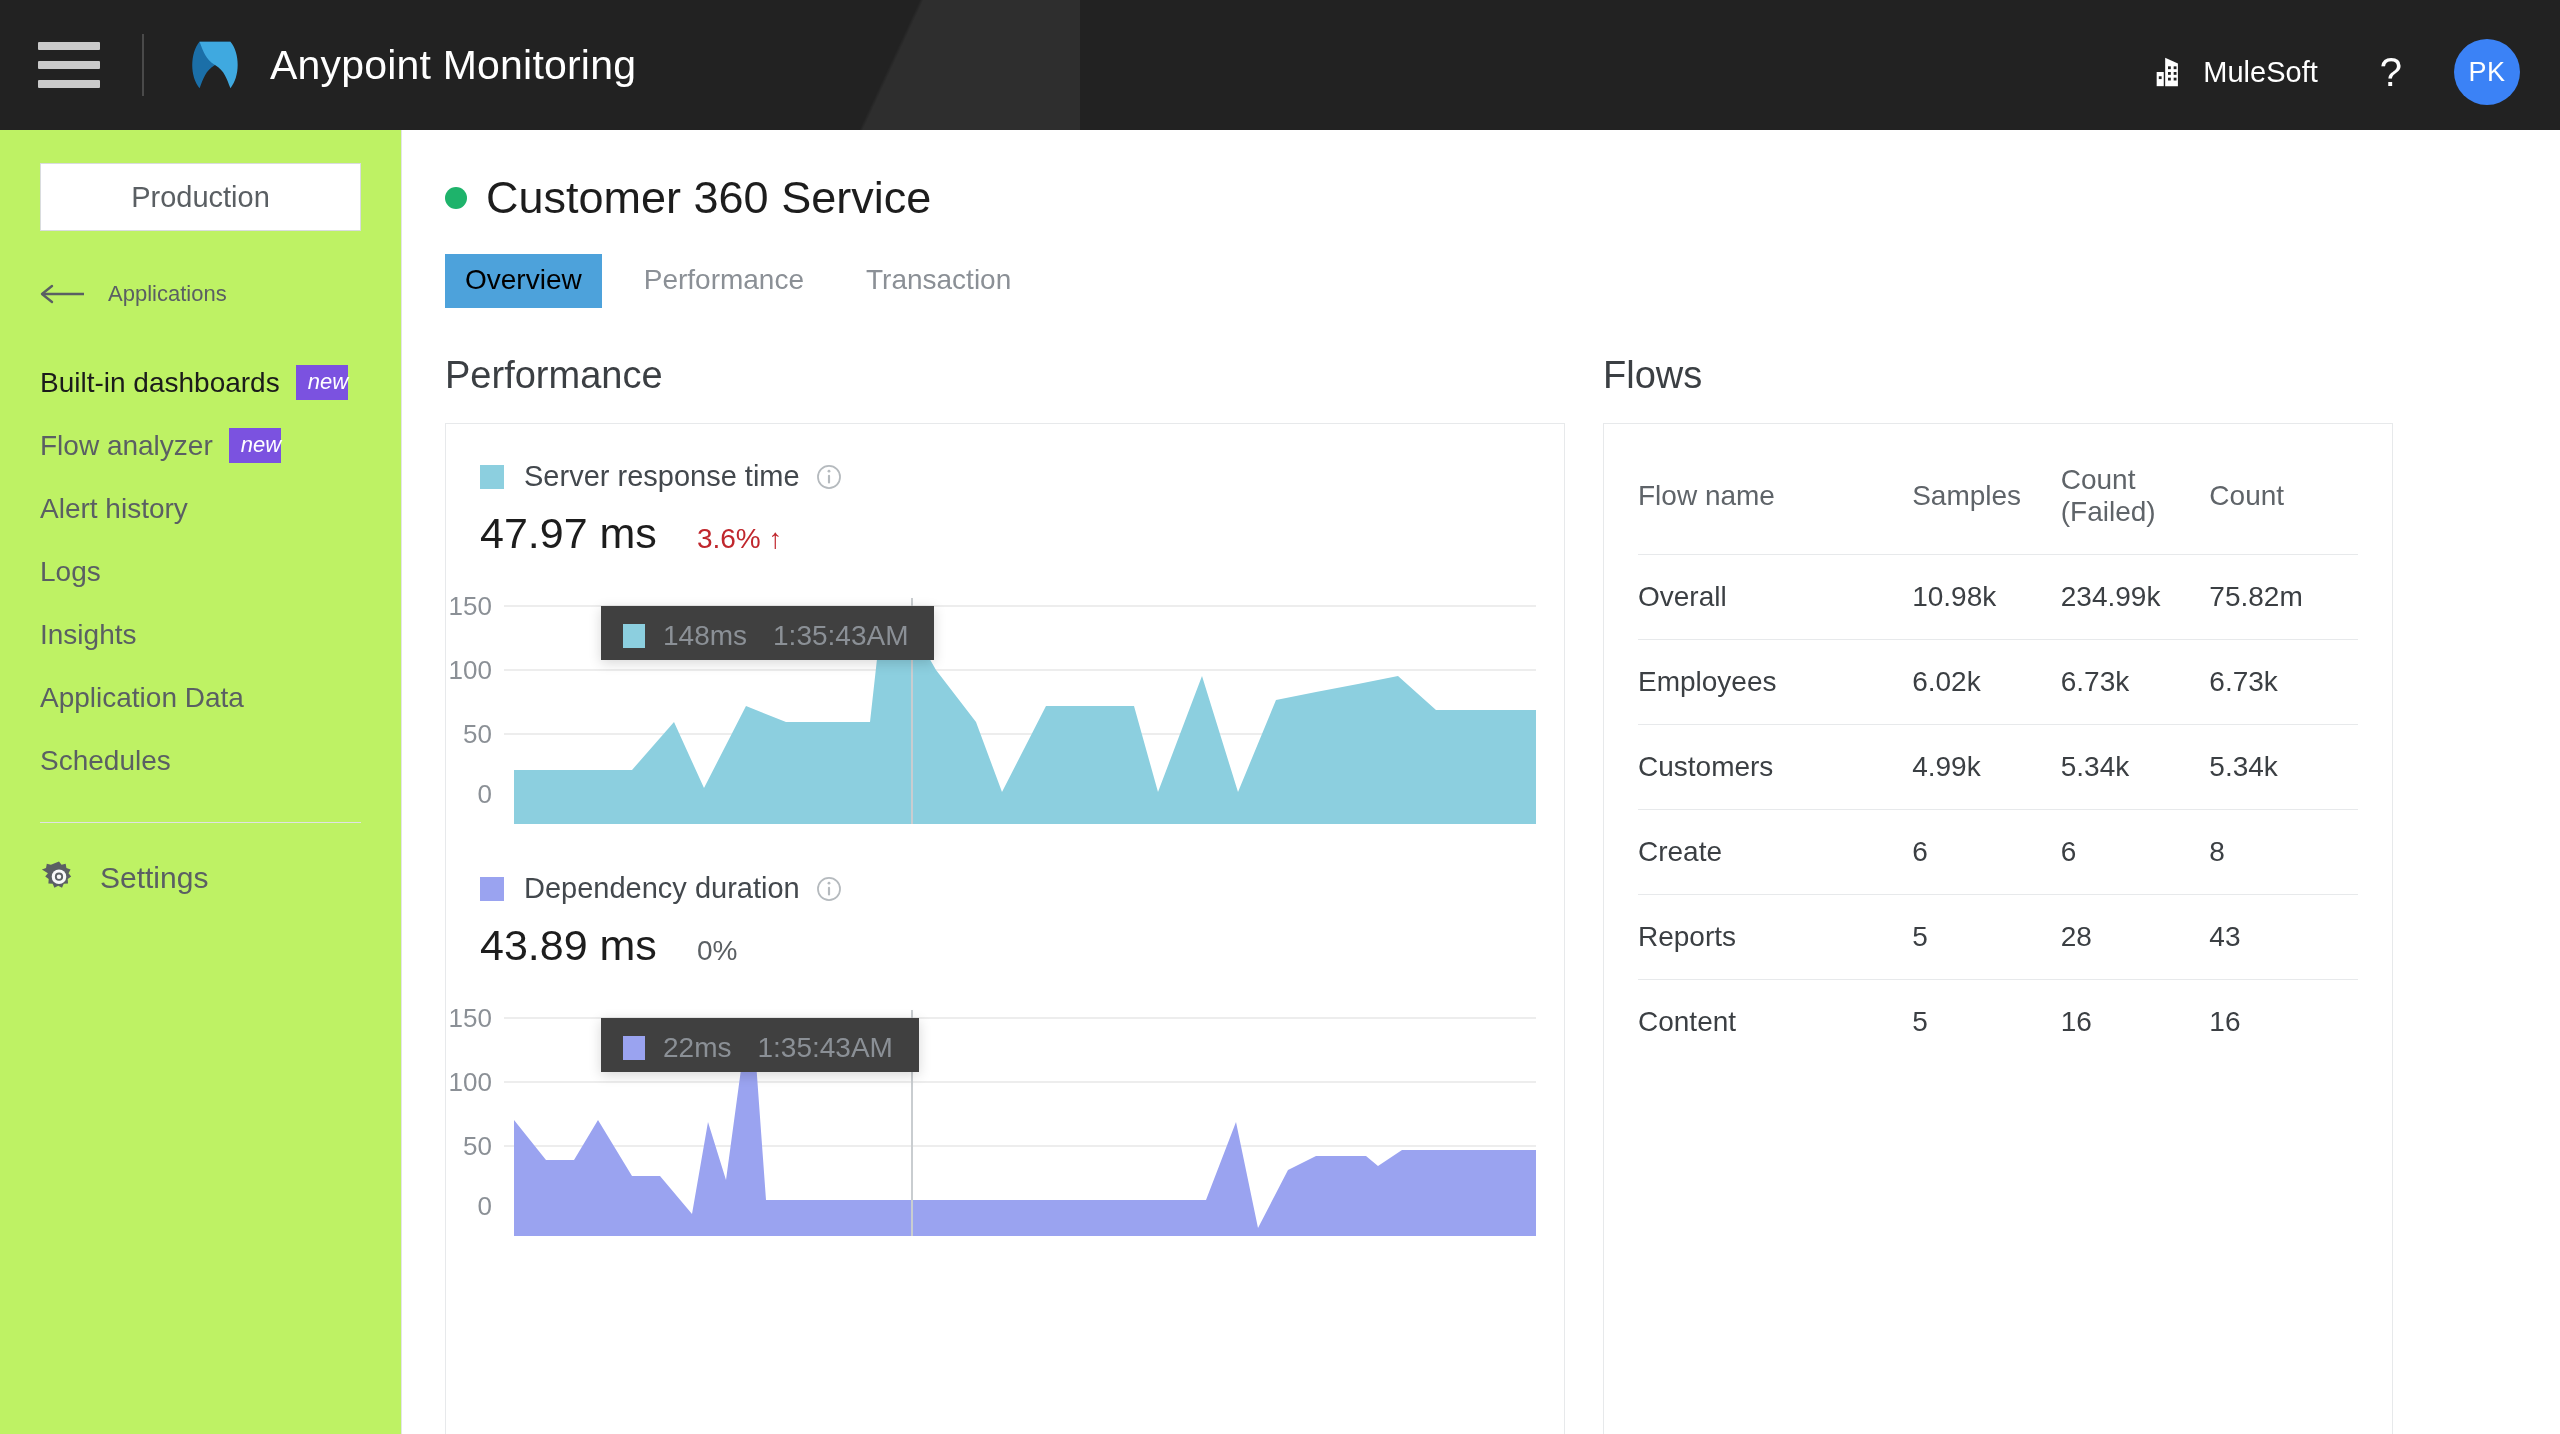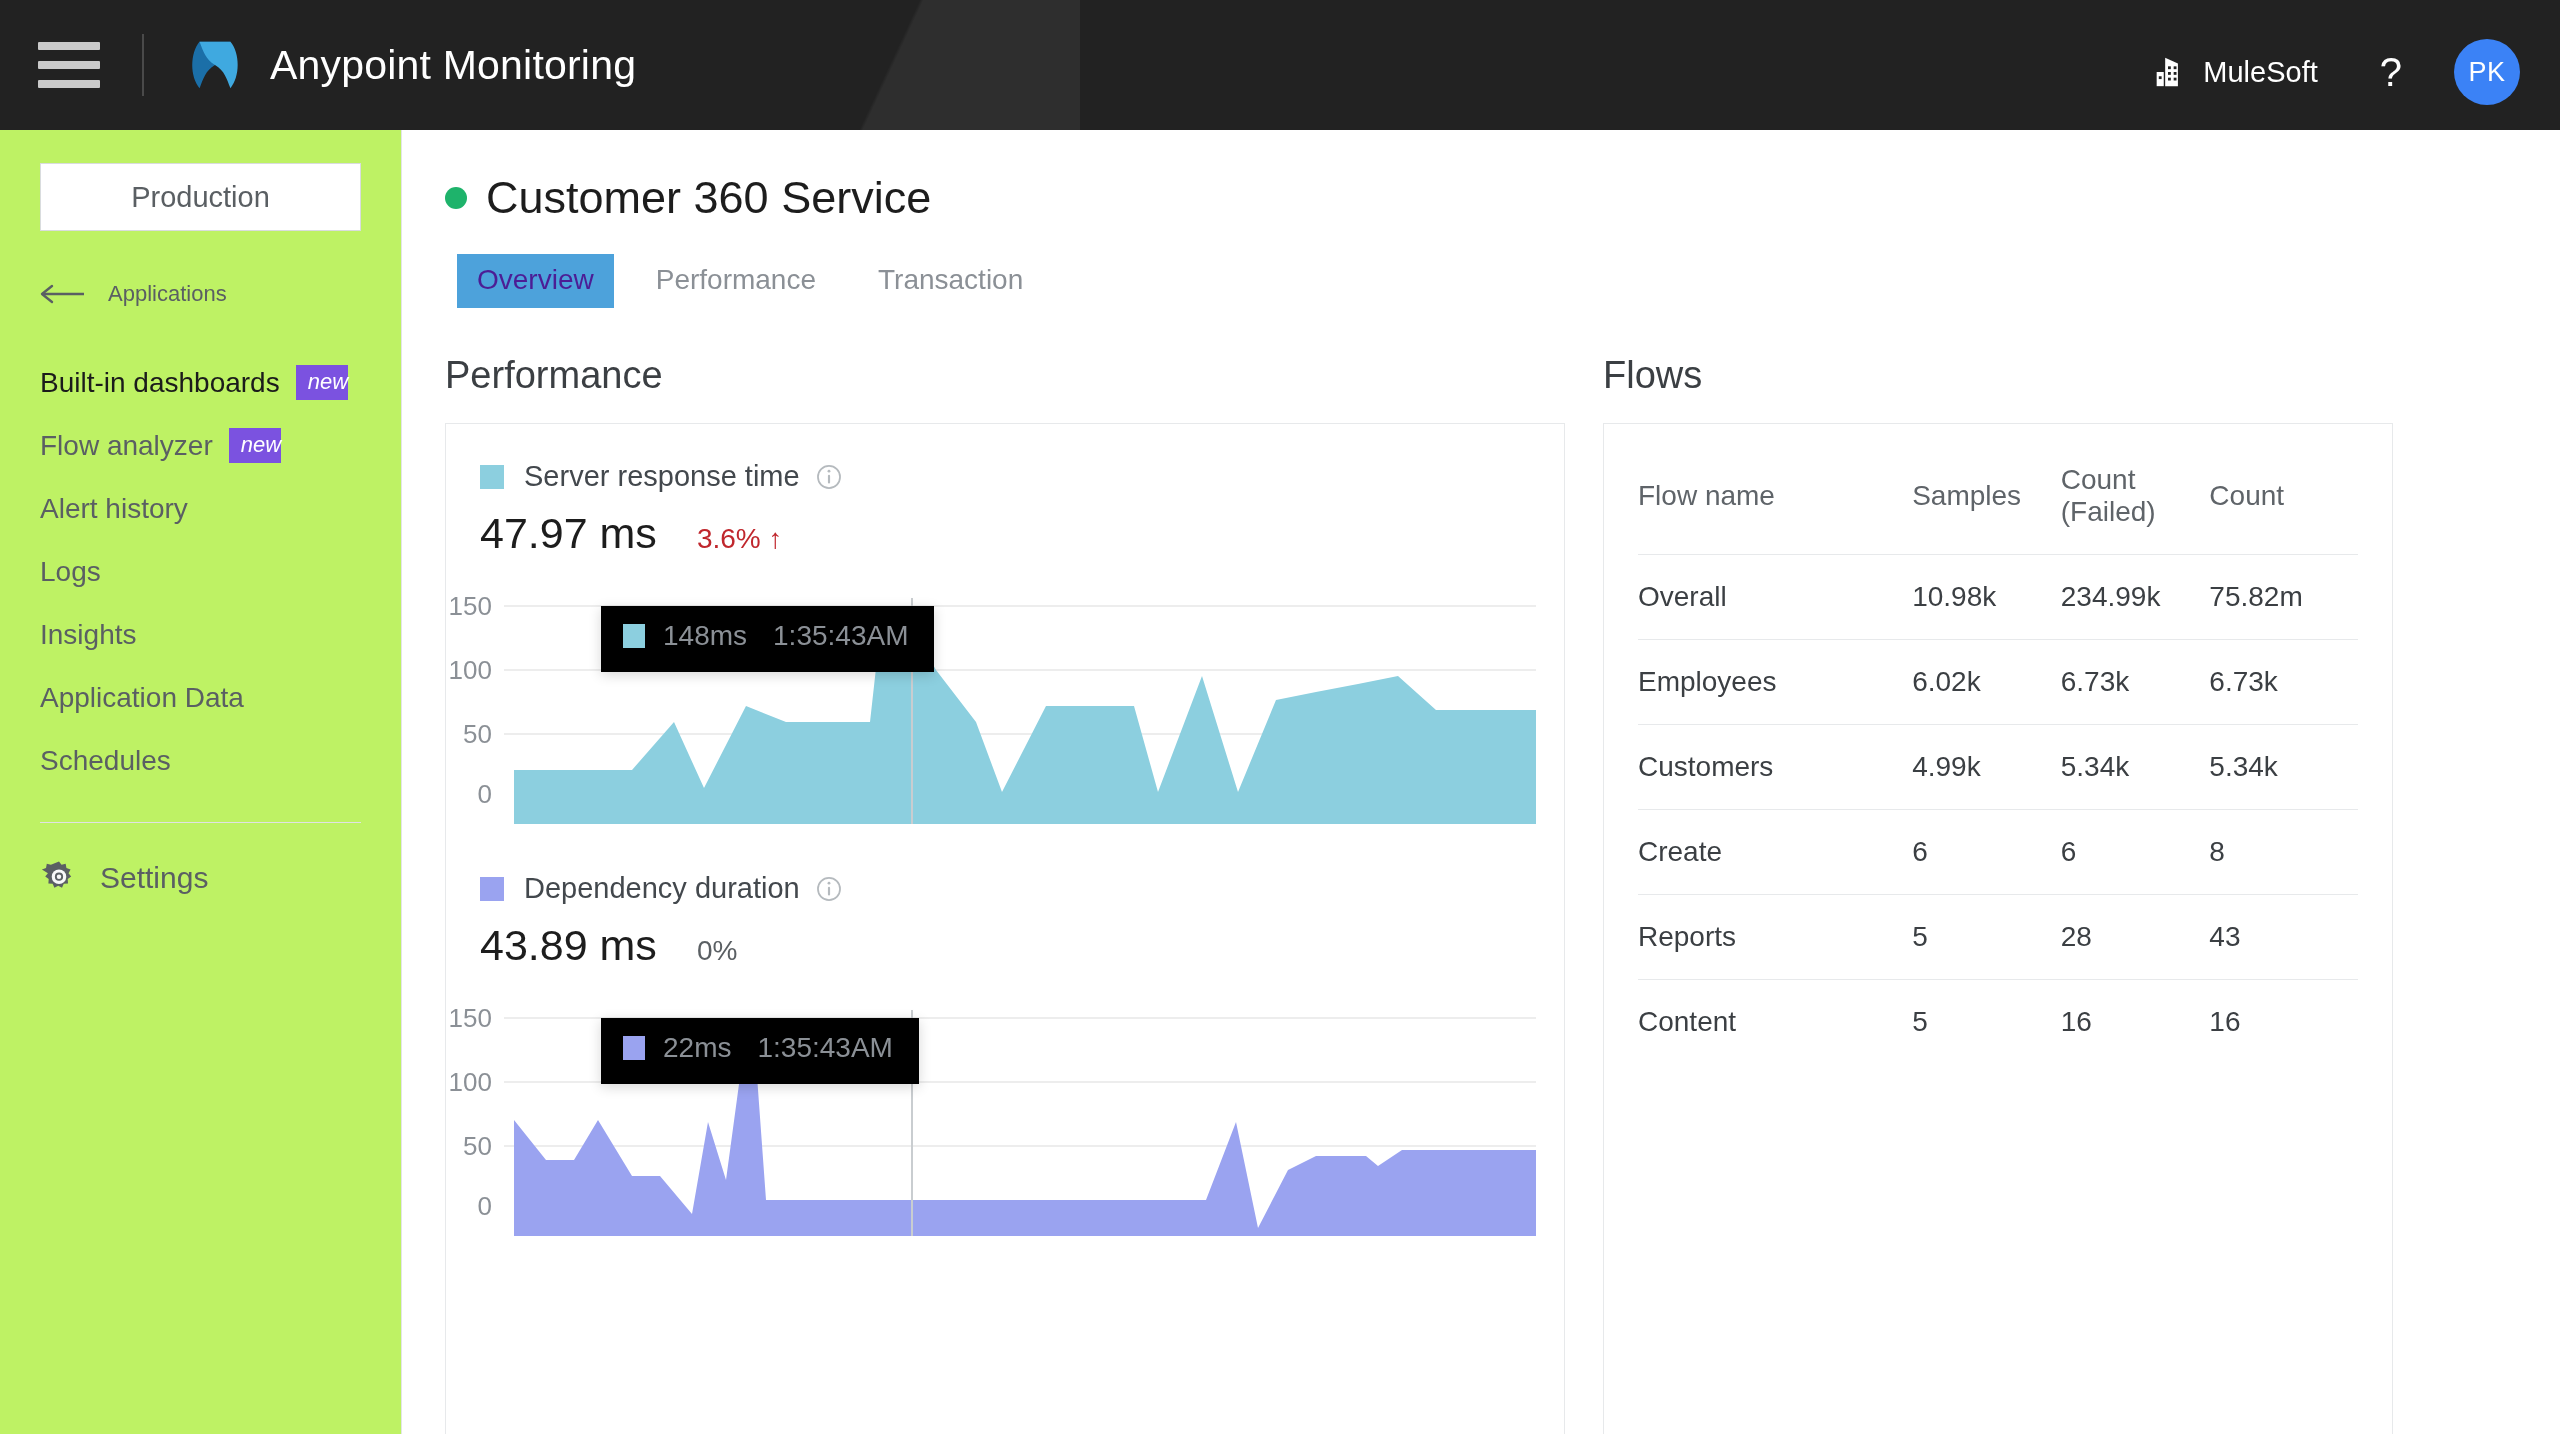--- a/index.html
+++ b/index.html
@@ -109,21 +109,21 @@
   .status-dot {
     width: 22px; height: 22px; border-radius: 50%;
     background: #1eb36b; margin-right: 19px; flex: none;
   }
   .page-title { font-size: 45px; color: #1d1d1d; font-weight: 400; }
   .tabs { display: flex; align-items: center; margin-top: 30px; }
   .tab {
     font-size: 28px; color: #8b9096; cursor: pointer;
     padding: 10px 20px 12px 20px;
   }
-  .tab.active { background: #4da2db; color: #4c1d95; margin-left: 12px; }
+  .tab.active { background: #4da2db; color: #000000; }
   .tab + .tab { margin-left: 22px; }
 
   
   .content { display: flex; padding: 0 42px; margin-top: 46px; }
   .col-perf { width: 1120px; flex: none; }
   .col-flows { width: 790px; flex: none; margin-left: 38px; }
   .section-title { font-size: 38px; color: #3b3f43; font-weight: 400; }
 
   .card {
     margin-top: 26px; background: #ffffff;
@@ -144,22 +144,22 @@
   .metric-value { font-size: 43px; color: #1d1d1d; font-weight: 300; }
   .metric-delta { font-size: 28px; margin-left: 40px; }
   .metric-delta.up { color: #c0272d; }
   .metric-delta.flat { color: #5a5f63; }
 
   
   .chart-wrap { position: relative; margin-top: 30px; height: 210px; }
   .chart-svg { display: block; }
   .chart-tooltip {
     position: absolute; top: 18px; left: 155px;
-    background: #000000; box-shadow: 0 3px 12px rgba(0,0,0,.16);
-    padding: 14px 26px 20px 22px;
+    background: #404040; box-shadow: 0 3px 12px rgba(0,0,0,.16);
+    padding: 14px 26px 8px 22px;
     display: flex; align-items: center; white-space: nowrap;
   }
   .tt-swatch { width: 22px; height: 24px; flex: none; }
   .tt-value { font-size: 28px; color: #8b9096; margin-left: 18px; }
   .tt-time  { font-size: 28px; color: #8b9096; margin-left: 26px; }
 
   
   table.flows { width: 100%; border-collapse: collapse; }
   table.flows th {
     font-size: 28px; color: #5f6469; font-weight: 400;

